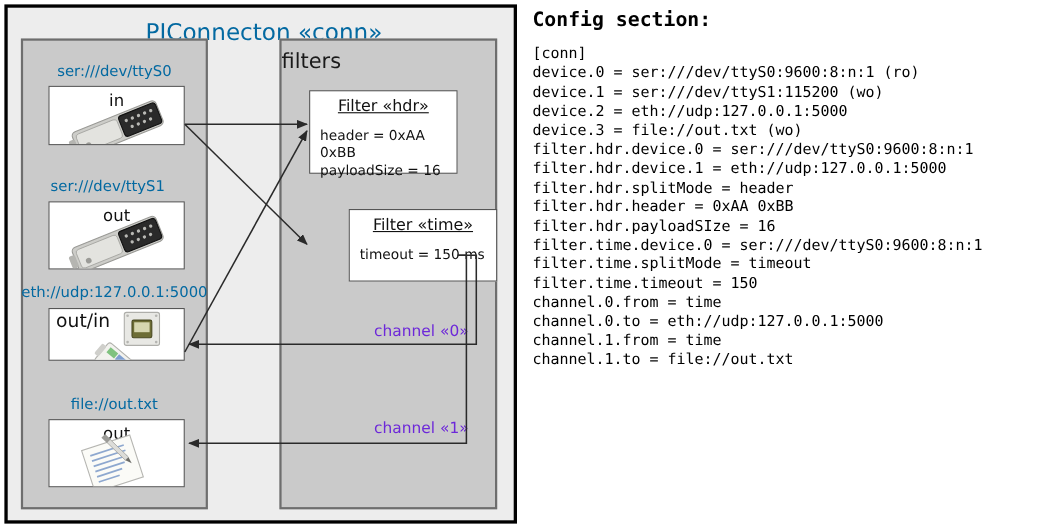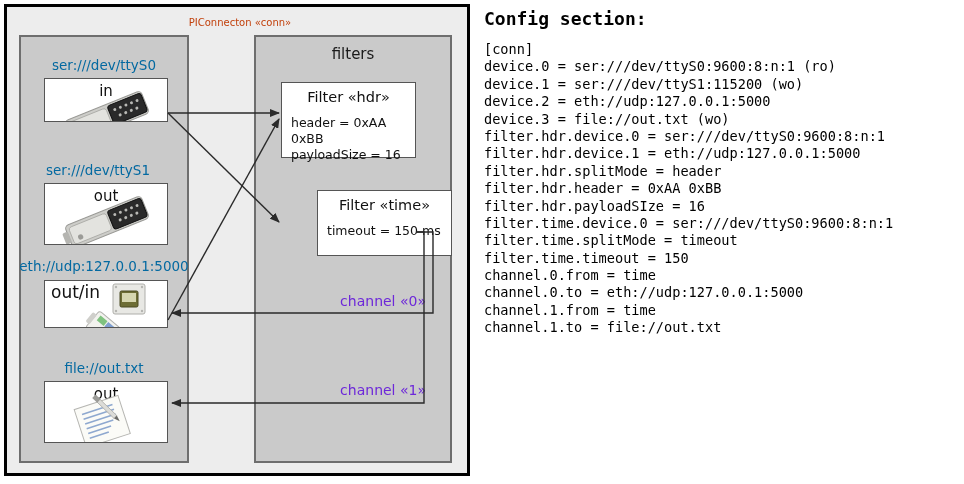--- a/index.html
+++ b/index.html
@@ -15,35 +15,35 @@
   
   .outer-frame{
     position:absolute;left:4px;top:4px;width:466px;height:472px;
     background:#ededed;
     border:3px solid #000000;
     box-sizing:border-box;
   }
   .outer-title{
     position:absolute;left:0;top:10px;width:466px;
     text-align:center;
-    font-size:10px;color:#c2410c;
+    font-size:21px;color:#0369a1;
   }
 
   
   .group-box{
     position:absolute;
     background:#cacaca;
     border:2px solid #6e6e6e;
     box-sizing:border-box;
   }
   .devices-group{left:19px;top:35px;width:170px;height:428px;}
   .filters-group{left:254px;top:35px;width:198px;height:428px;}
   .group-title{
     position:absolute;left:0;top:8px;width:100%;
-    text-align:center;font-size:15px;color:#1a1a1a;
+    text-align:left;font-size:19px;color:#1a1a1a;
   }
 
   
   .dev-label{
     position:absolute;text-align:center;font-size:13.5px;color:#0369a1;
     white-space:nowrap;
   }
   .dev-card{
     position:absolute;
     background:#ffffff;
@@ -61,21 +61,21 @@
 
   
   .filter-card{
     position:absolute;
     background:#ffffff;
     border:1.6px solid #555555;
     box-sizing:border-box;
   }
   .filter-title{
     position:absolute;left:0;top:6px;width:100%;
-    text-align:center;font-size:14.5px;color:#111;
+    text-align:center;font-size:14.5px;color:#111;text-decoration:underline;
   }
   .filter-props{
     position:absolute;left:9px;top:32px;
     font-size:12.5px;color:#111;line-height:16px;
   }
 
   
   .chan-label{
     position:absolute;font-size:14px;color:#6d28d9;text-align:right;
     white-space:nowrap;
@@ -108,21 +108,21 @@
     <div class="outer-title">PIConnecton «conn»</div>
   </div>
 
   <div class="group-box devices-group"></div>
 
   <div class="group-box filters-group">
     <div class="group-title">filters</div>
   </div>
 
   <div class="dev-label" style="left:19px;top:57px;width:170px;">ser:///dev/ttyS0</div>
-  <div class="dev-card" style="left:44px;top:78px;width:124px;height:44px;">
+  <div class="dev-card" style="left:44px;top:78px;width:124px;height:54px;">
     <div class="cap">in</div>
     <svg width="124" height="62" viewBox="0 0 124 62" style="position:absolute;left:0;top:0;">
       <g transform="translate(62,38) rotate(-22)">
         <rect x="-41" y="-12" width="82" height="24" rx="4" fill="#cdcdc9" stroke="#9a9a96" stroke-width="1"></rect>
         <rect x="-38" y="-9" width="40" height="18" rx="3" fill="#e3e3df" stroke="#a8a8a4" stroke-width="0.8"></rect>
         <circle cx="-30" cy="4" r="2.6" fill="#9b9b97"></circle>
         <rect x="4" y="-10" width="36" height="20" rx="3" fill="#2a2a2a" stroke="#111" stroke-width="1"></rect>
         <g fill="#b9b9b5">
           <circle cx="10" cy="-4" r="1.5"></circle>
             <circle cx="16" cy="-4" r="1.5"></circle>

